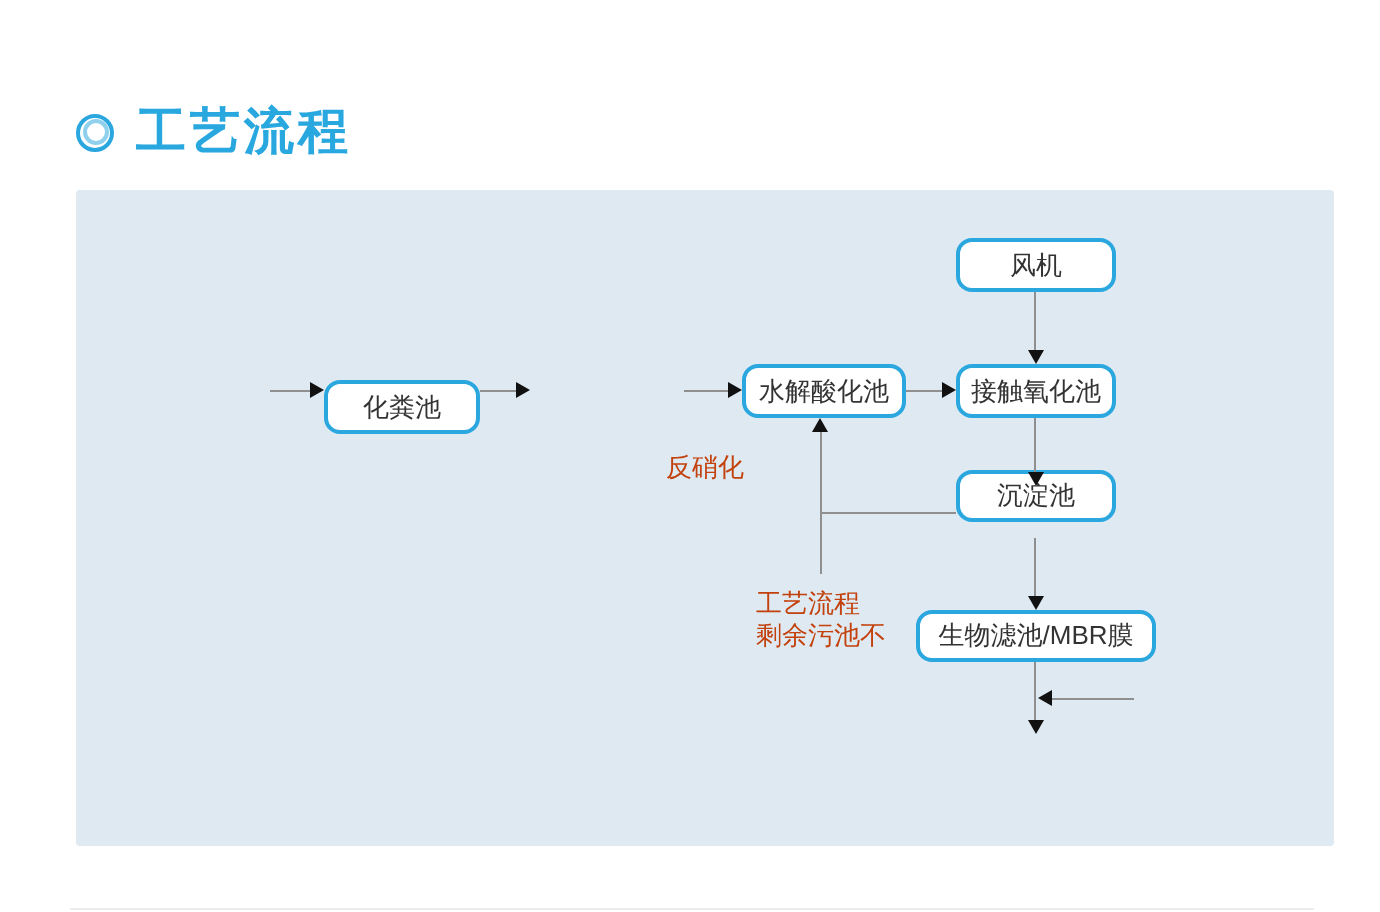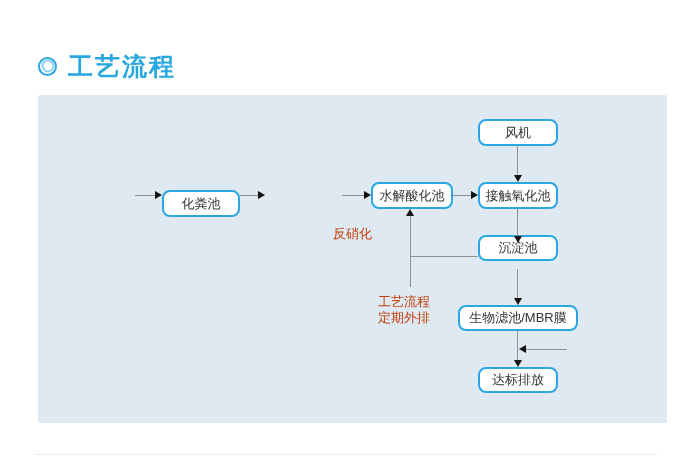--- a/index.html
+++ b/index.html
@@ -51,21 +51,20 @@
   </div>
 
   <div class="panel">
 
     <div class="node" style="left:440px;top:24px;width:80px;height:27px;">风机</div>
     <div class="node" style="left:124px;top:95px;width:78px;height:27px;">化粪池</div>
     <div class="node" style="left:333px;top:87px;width:82px;height:27px;">水解酸化池</div>
     <div class="node" style="left:440px;top:87px;width:80px;height:27px;">接触氧化池</div>
     <div class="node" style="left:440px;top:140px;width:80px;height:26px;">沉淀池</div>
     <div class="node" style="left:420px;top:210px;width:120px;height:26px;">生物滤池/MBR膜</div>
-    <div class="node" style="left:440px;top:272px;width:80px;height:26px;">达标排放</div>
 
     <div class="hline" style="left:97px;top:100px;width:20px;"></div>
     <div class="arr right" style="left:117px;top:96px;"></div>
     <div class="hline" style="left:202px;top:100px;width:18px;"></div>
     <div class="arr right" style="left:220px;top:96px;"></div>
     <div class="hline" style="left:304px;top:100px;width:22px;"></div>
     <div class="arr right" style="left:326px;top:96px;"></div>
     <div class="hline" style="left:415px;top:100px;width:18px;"></div>
     <div class="arr right" style="left:433px;top:96px;"></div>
 
@@ -81,19 +80,19 @@
     <div class="hline" style="left:372px;top:161px;width:68px;"></div>
     <div class="arr up" style="left:368px;top:114px;"></div>
     <div class="vline" style="left:372px;top:121px;height:71px;"></div>
 
     <div class="arr left" style="left:481px;top:250px;"></div>
     <div class="hline" style="left:488px;top:254px;width:41px;"></div>
 
     <div class="lbl" style="left:295px;top:131px;">反硝化</div>
     <div class="lbl" style="left:340px;top:199px;">
       <div>工艺流程</div>
-      <div>定期外排</div>
+      <div>剩余污池不</div>
     </div>
 
   </div>
 
   <div class="divider"></div>
 </div>
 
 </body></html>

